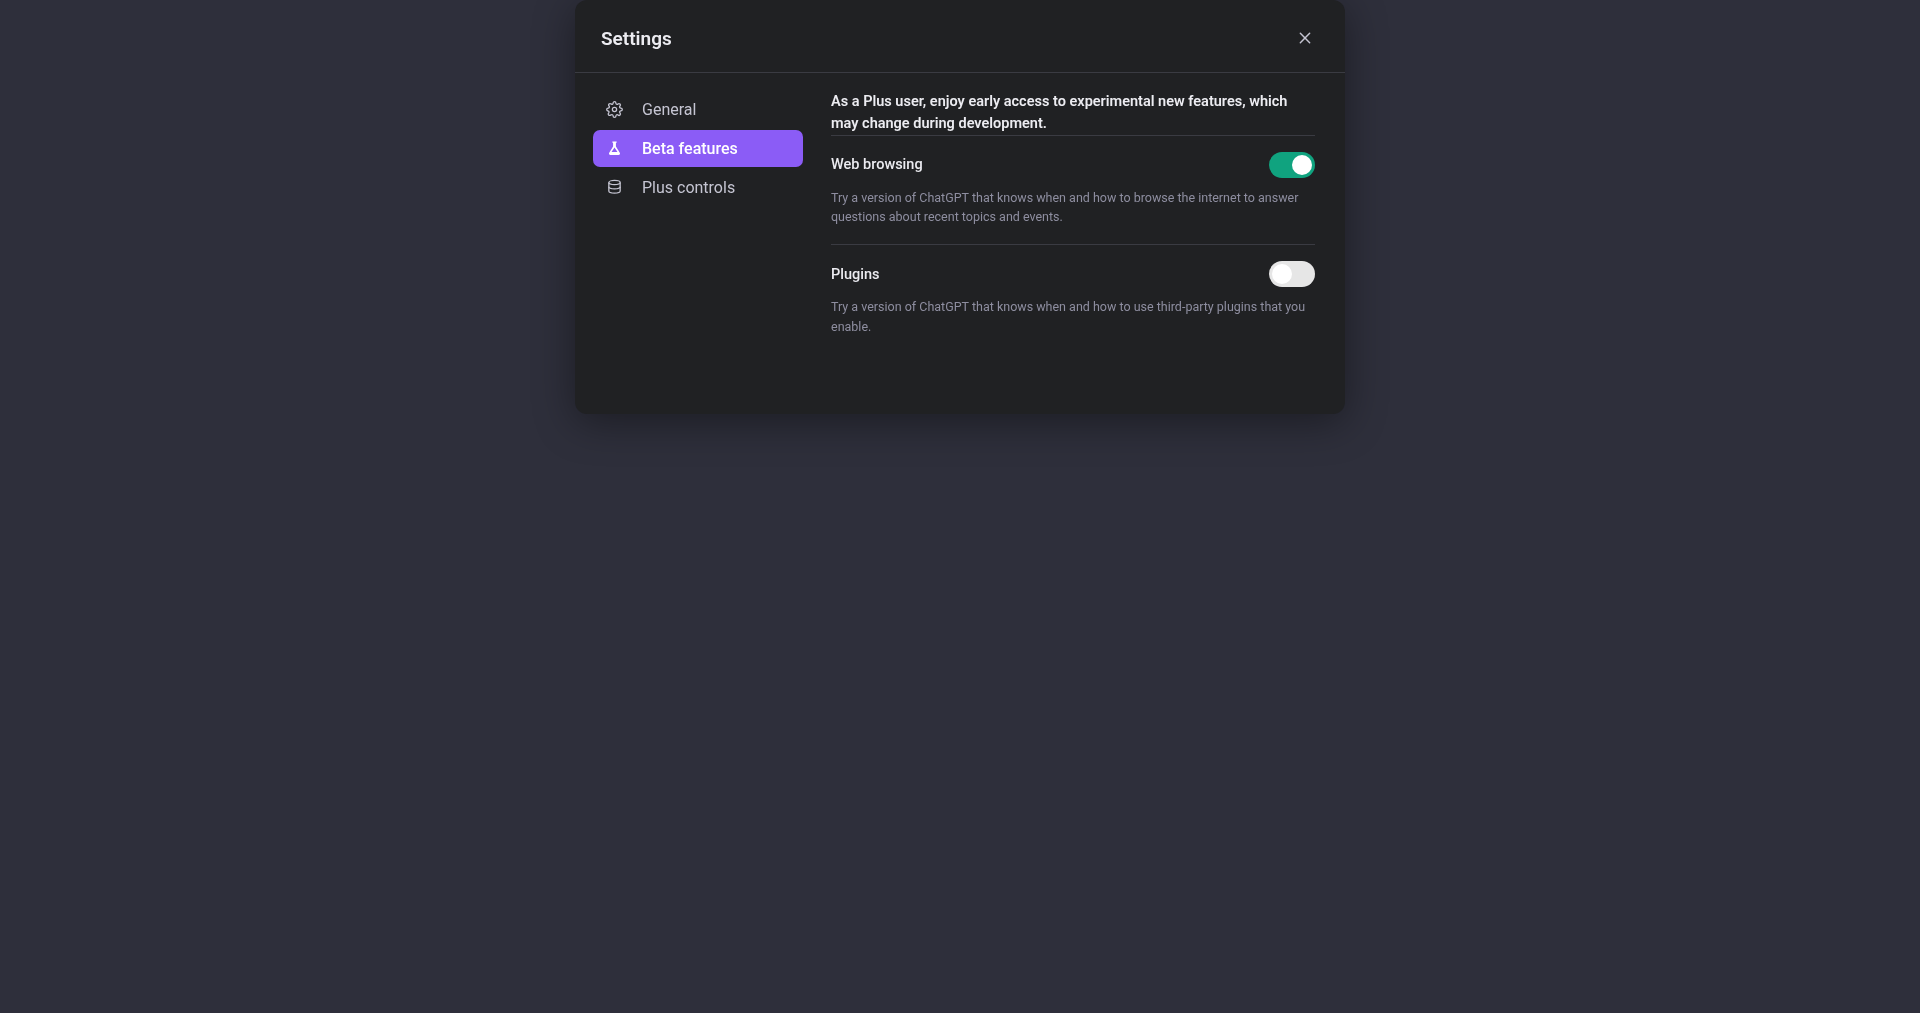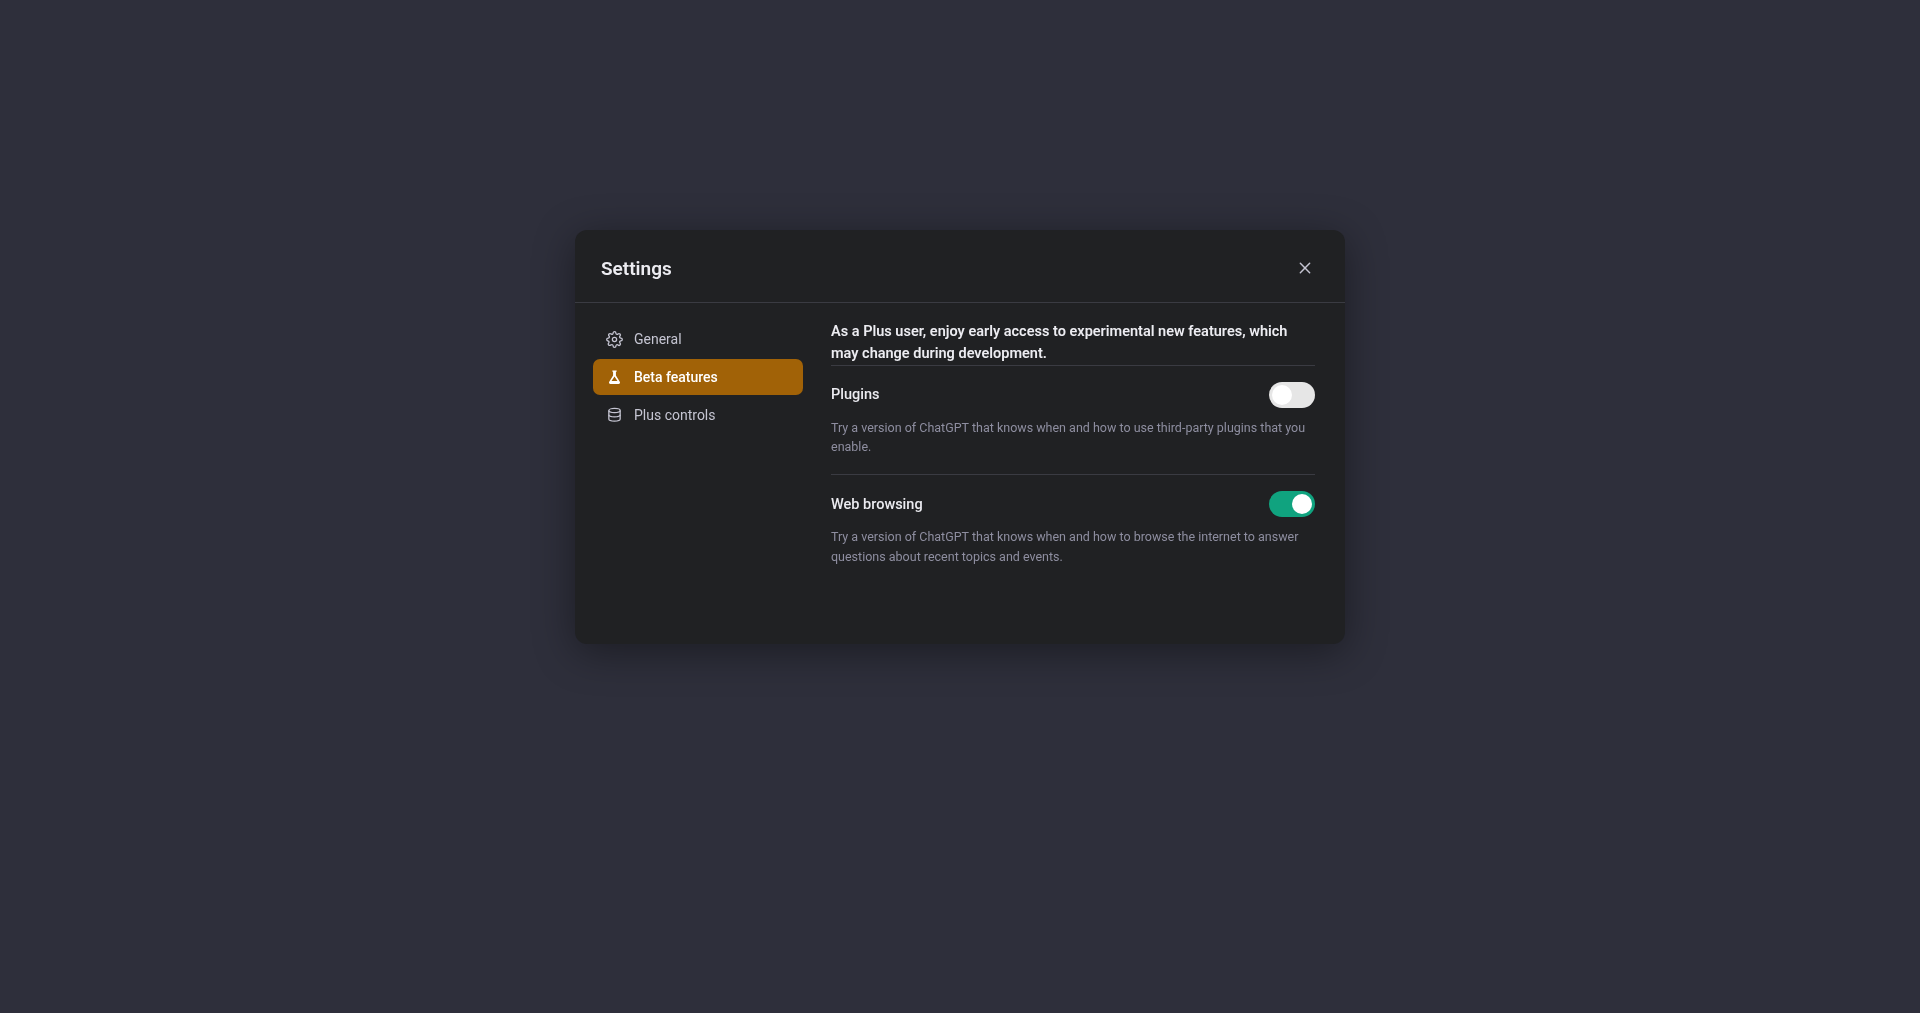--- a/index.html
+++ b/index.html
@@ -9,21 +9,20 @@
     font-family: -apple-system, BlinkMacSystemFont, "Segoe UI", Roboto, Helvetica, Arial, sans-serif;
     color: #ececf1;
     display: flex;
     align-items: flex-start;
     justify-content: center;
   }
   .modal {
     width: 770px;
     background: #202123;
     border-radius: 12px;
-    margin-top: 230px;
     padding-bottom: 60px;
     box-shadow: 0 8px 40px rgba(0,0,0,0.4);
   }
   .modal-header {
     display: flex;
     align-items: center;
     justify-content: space-between;
     padding: 24px 26px 20px 26px;
     border-bottom: 1px solid #3a3b42;
   }
@@ -49,29 +48,29 @@
   .sidebar {
     width: 210px;
     flex-shrink: 0;
     display: flex;
     flex-direction: column;
     gap: 2px;
   }
   .sidebar-item {
     display: flex;
     align-items: center;
-    gap: 11px;
+    gap: 19px;
     padding: 9px 12px;
     border-radius: 7px;
-    font-size: 14px;
+    font-size: 16px;
     color: #c5c5d2;
     cursor: pointer;
   }
   .sidebar-item.active {
-    background: #a16207;
+    background: #8b5cf6;
     color: #ffffff;
     font-weight: 500;
     align-items: center;
   }
   .sidebar-item .icon {
     width: 18px;
     height: 18px;
     display:flex;
     align-items:center;
     justify-content:center;
@@ -186,34 +185,34 @@
       </div>
 
     </div>
 
     <div class="content">
 
       <div class="intro">As a Plus user, enjoy early access to experimental new features, which may change during development.</div>
 
       <div class="feature">
         <div class="feature-head">
+          <div class="feature-title">Web browsing</div>
+          <div class="toggle on">
+            <div class="toggle-knob"></div>
+          </div>
+        </div>
+        <div class="feature-desc">Try a version of ChatGPT that knows when and how to browse the internet to answer questions about recent topics and events.</div>
+      </div>
+
+      <div class="feature">
+        <div class="feature-head">
           <div class="feature-title">Plugins</div>
           <div class="toggle off">
             <div class="toggle-knob"></div>
           </div>
         </div>
         <div class="feature-desc">Try a version of ChatGPT that knows when and how to use third-party plugins that you enable.</div>
       </div>
 
-      <div class="feature">
-        <div class="feature-head">
-          <div class="feature-title">Web browsing</div>
-          <div class="toggle on">
-            <div class="toggle-knob"></div>
-          </div>
-        </div>
-        <div class="feature-desc">Try a version of ChatGPT that knows when and how to browse the internet to answer questions about recent topics and events.</div>
-      </div>
-
     </div>
 
   </div>
 </div>
 
 </body></html>

